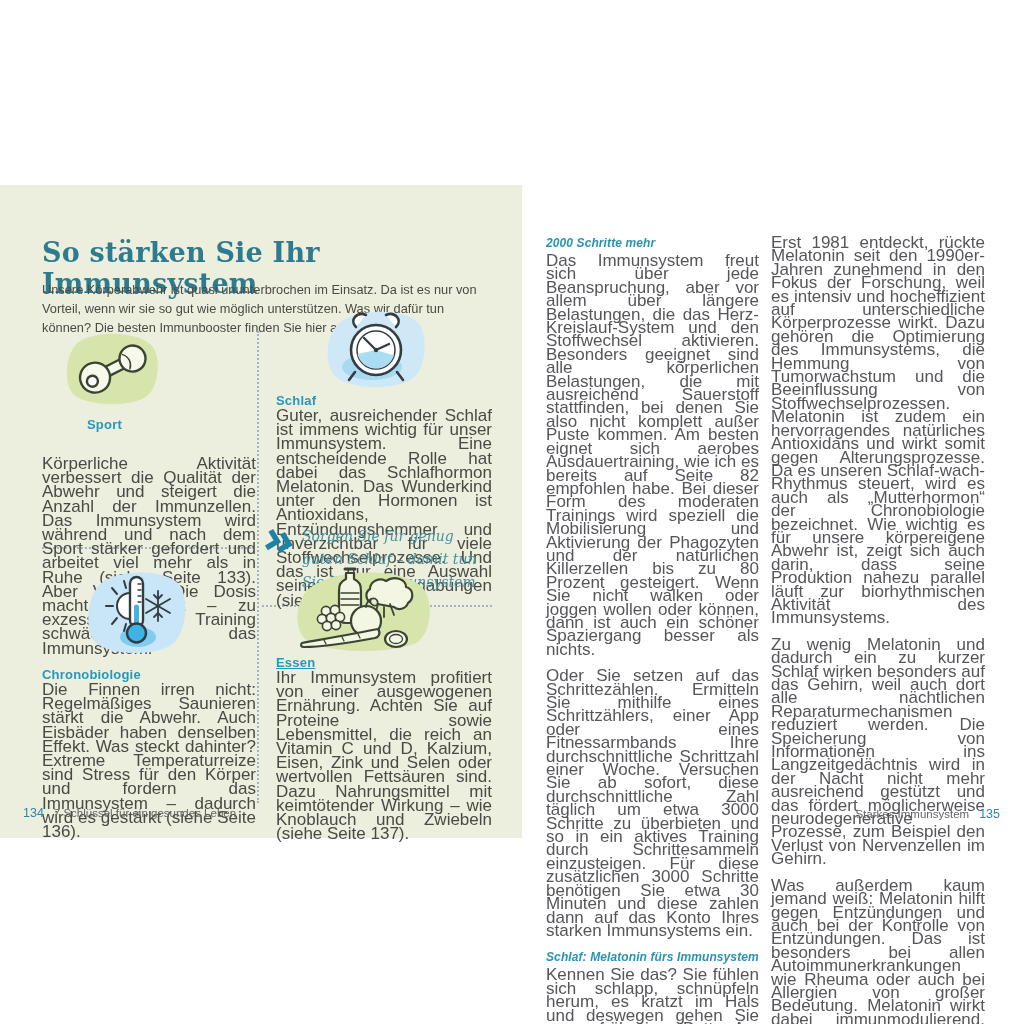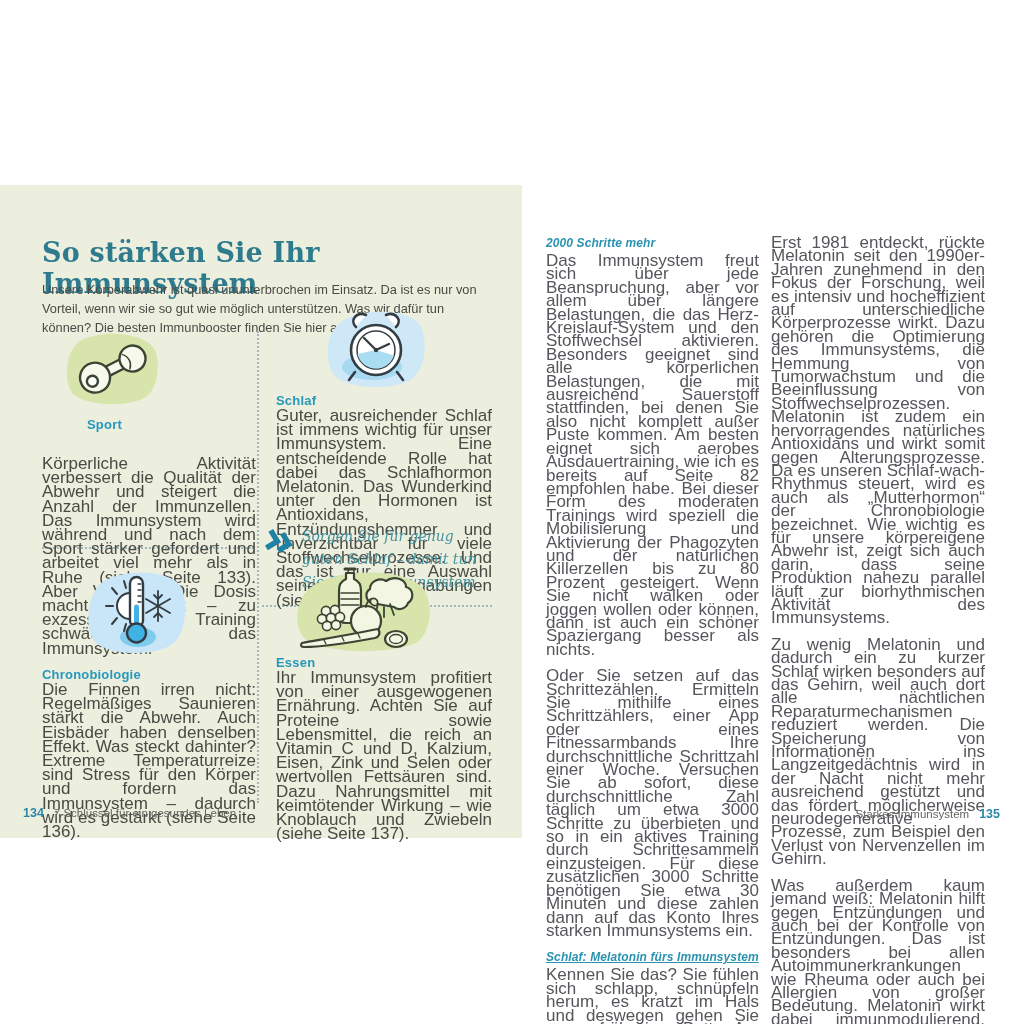--- a/index.html
+++ b/index.html
@@ -45,29 +45,29 @@
     font-family:"DejaVu Serif", serif;font-style:italic;
     font-size:14px;line-height:23px;color:#47929f;
   }
   .rp-col{position:absolute;top:236px;}
   .rp-col.c1{left:546px;width:213px;}
   .rp-col.c2{left:771px;width:214px;}
   .rp-heading{
     font-size:12px;font-weight:bold;font-style:italic;color:#2a93b0;
     margin:0 0 4px 0;letter-spacing:.1px;
   }
-  .rp-heading.second{margin-top:1px;text-decoration:underline;}
+  .rp-heading.second{margin-top:1px;}
   .rp-col p{
     font-size:17px;line-height:13.4px;color:#55565b;
     text-align:justify;margin:0 0 13px 0;
   }
   .footer{position:absolute;white-space:nowrap;}
   .footer-left{left:23px;top:803px;}
   .footer-right{right:24px;top:804px;text-align:right;}
-  .pagenum{font-size:12.5px;font-weight:bold;color:#2c86a8;}
+  .pagenum{font-size:12.5px;font-weight:normal;color:#2c86a8;}
   .chapter{font-size:11.5px;color:#63645e;}
   .footer-left .chapter{margin-left:10px;}
   .footer-right .pagenum{margin-left:10px;}
 </style>
 </head>
 <body>
 
 <div class="left-page-panel">
 
   <h1 class="page-title">So stärken Sie Ihr Immunsystem</h1>
@@ -189,21 +189,21 @@
           </g>
           <path d="M18 84 C40 80 74 74 94 70 C97 74 95 78 91 79 C64 84 38 88 20 88 C17 88 16 86 18 84 Z"></path>
           <line x1="40" y1="81" x2="42" y2="85" stroke-width="1.3"></line>
           <line x1="58" y1="78" x2="60" y2="82" stroke-width="1.3"></line>
           <line x1="74" y1="75" x2="76" y2="79" stroke-width="1.3"></line>
           <ellipse cx="112" cy="80" rx="11" ry="8"></ellipse>
           <ellipse cx="112" cy="80" rx="6.5" ry="4.5" stroke-width="1.3"></ellipse>
         </g>
       </svg>
     </div>
-    <div class="sec-heading" style="left:234px;top:324px;">Essen</div>
+    <div class="sec-heading" style="left:234px;top:324px;text-decoration:underline;">Essen</div>
     <div class="sec-text" style="left:234px;top:340px;width:216px;">Ihr Immunsystem profitiert von einer ausgewogenen Ernährung. Achten Sie auf Proteine sowie Lebensmittel, die reich an Vitamin C und D, Kalzium, Eisen, Zink und Selen oder wertvollen Fettsäuren sind. Dazu Nahrungsmittel mit keimtötender Wirkung – wie Knoblauch und Zwiebeln (siehe Seite 137).</div>
   </div>
 </div>
 
 <div class="rp-col c1">
   <h2 class="rp-heading">2000 Schritte mehr</h2>
   <p>Das Immunsystem freut sich über jede Beanspruchung, aber vor allem über längere Belastungen, die das Herz-Kreislauf-System und den Stoffwechsel aktivieren. Besonders geeignet sind alle körperlichen Belastungen, die mit ausreichend Sauerstoff stattfinden, bei denen Sie also nicht komplett außer Puste kommen. Am besten eignet sich aerobes Ausdauertraining, wie ich es bereits auf Seite 82 empfohlen habe. Bei dieser Form des moderaten Trainings wird speziell die Mobilisierung und Aktivierung der Phagozyten und der natürlichen Killerzellen bis zu 80 Prozent gesteigert. Wenn Sie nicht walken oder joggen wollen oder können, dann ist auch ein schöner Spaziergang besser als nichts.</p>
   <p>Oder Sie setzen auf das Schrittezählen. Ermitteln Sie mithilfe eines Schrittzählers, einer App oder eines Fitnessarmbands Ihre durchschnittliche Schrittzahl einer Woche. Versuchen Sie ab sofort, diese durchschnittliche Zahl täglich um etwa 3000 Schritte zu überbieten und so in ein aktives Training durch Schrittesammeln einzusteigen. Für diese zusätzlichen 3000 Schritte benötigen Sie etwa 30 Minuten und diese zahlen dann auf das Konto Ihres starken Immunsystems ein.</p>
   <h2 class="rp-heading second">Schlaf: Melatonin fürs Immunsystem</h2>
   <p>Kennen Sie das? Sie fühlen sich schlapp, schnüpfeln herum, es kratzt im Hals und deswegen gehen Sie ganz früh ins Bett. Am nächsten Tag ist alles wie weggeblasen: Sie haben sich gesund geschlafen. Tatsächlich ist ein guter, ausreichender Schlaf die Basis für ein starkes Abwehrsystem, denn während dieser Ruhephase arbeitet es am aktivsten und effektivsten. Dabei spielt das Schlafhormon Melatonin eine ganz besondere Rolle.</p>

